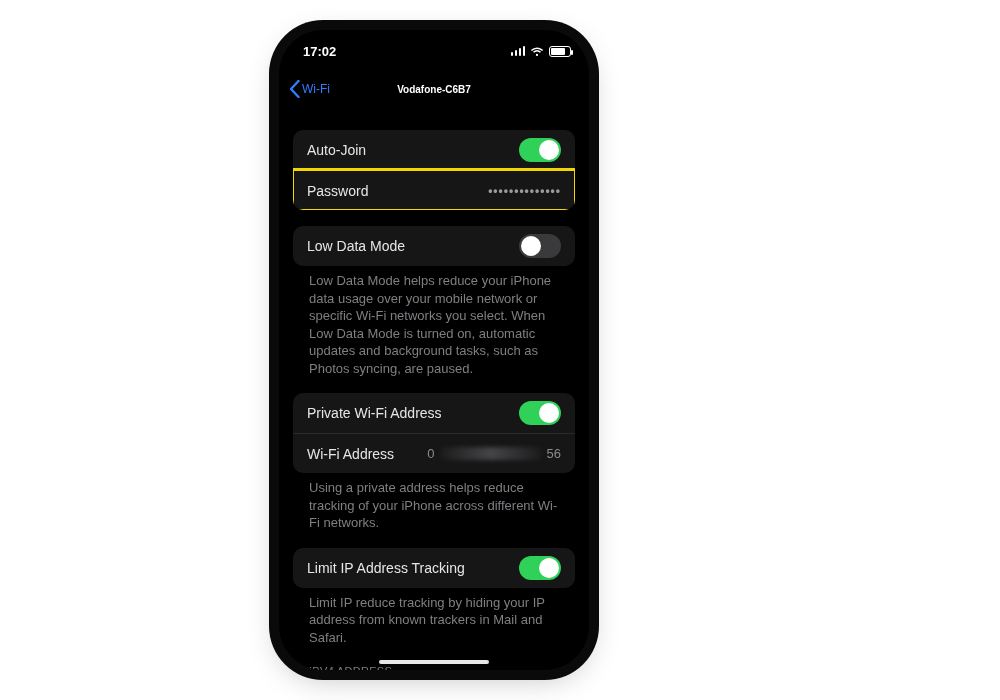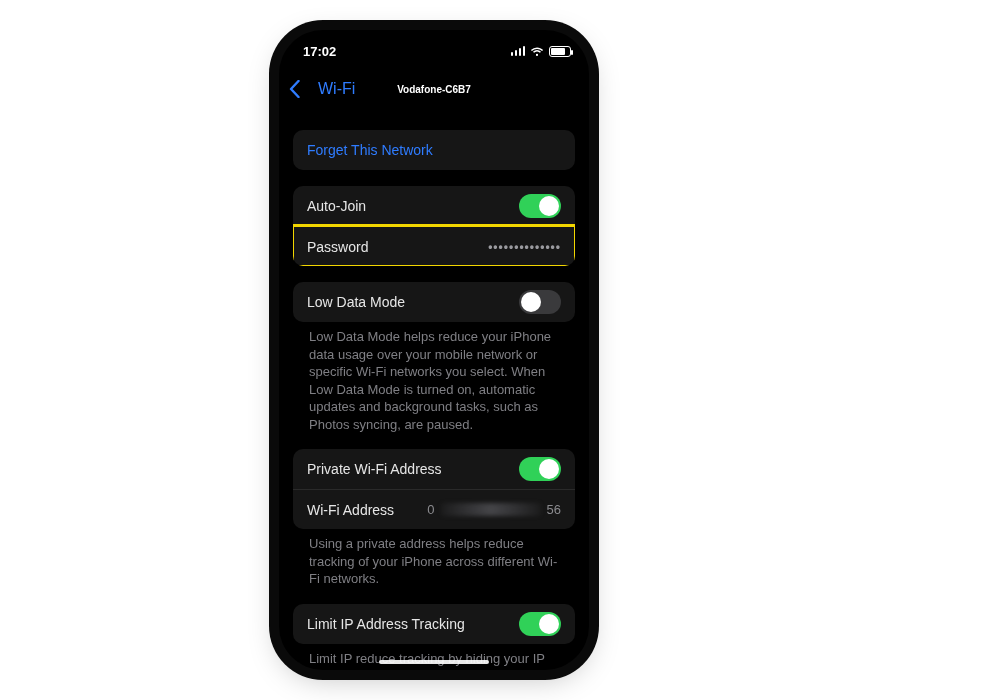--- a/index.html
+++ b/index.html
@@ -21,21 +21,21 @@
   .statusbar {
     position: relative; z-index: 15;
     height: 42px; display: flex; align-items: center; justify-content: space-between;
     padding: 0 18px 0 24px; font-size: 13px; font-weight: 600;
   }
   .status-right { display: flex; align-items: center; gap: 5px; }
   .screen { position:absolute; inset:0; overflow:hidden; }
   .navbar {
     height: 34px; display: flex; align-items: center; padding: 0 10px; position: relative;
   }
-  .back { display: flex; align-items: center; color: #2f7cff; font-size: 16px; gap: 18px; }
+  .back { display: flex; align-items: center; color: #2f7cff; font-size: 12px; gap: 2px; }
   .navtitle {
     position: absolute; left: 0; right: 0; text-align: center;
     font-size: 10px; font-weight: 600; color: #fff; pointer-events: none;
   }
   .content { padding: 8px 14px 0 14px; }
   .group { background: #161616; border-radius: 10px; overflow: hidden; margin-top: 16px; }
   .group.first { margin-top: 16px; }
   .row {
     display: flex; align-items: center; justify-content: space-between;
     min-height: 40px; padding: 8px 14px; font-size: 14px; color: #e6e6e6;
@@ -107,25 +107,20 @@
           <svg width="11" height="18" viewBox="0 0 11 18" fill="none">
               <path d="M9.5 1 2 9l7.5 8" stroke="#2f7cff" stroke-width="2.4" stroke-linecap="round" stroke-linejoin="round"></path>
             </svg>
           <span>Wi-Fi</span>
         </div>
         <div class="navtitle">Vodafone-C6B7</div>
       </div>
 
       <div class="content">
 
-        <div class="group first">
-          <div class="row link-row">
-            <span>Forget This Network</span>
-          </div>
-        </div>
 
         <div class="group">
           <div class="row">
             <span class="label">Auto-Join</span>
             <span class="toggle on">
                 <span class="knob"></span>
               </span>
           </div>
           <div class="row highlight">
             <span class="label">Password</span>

